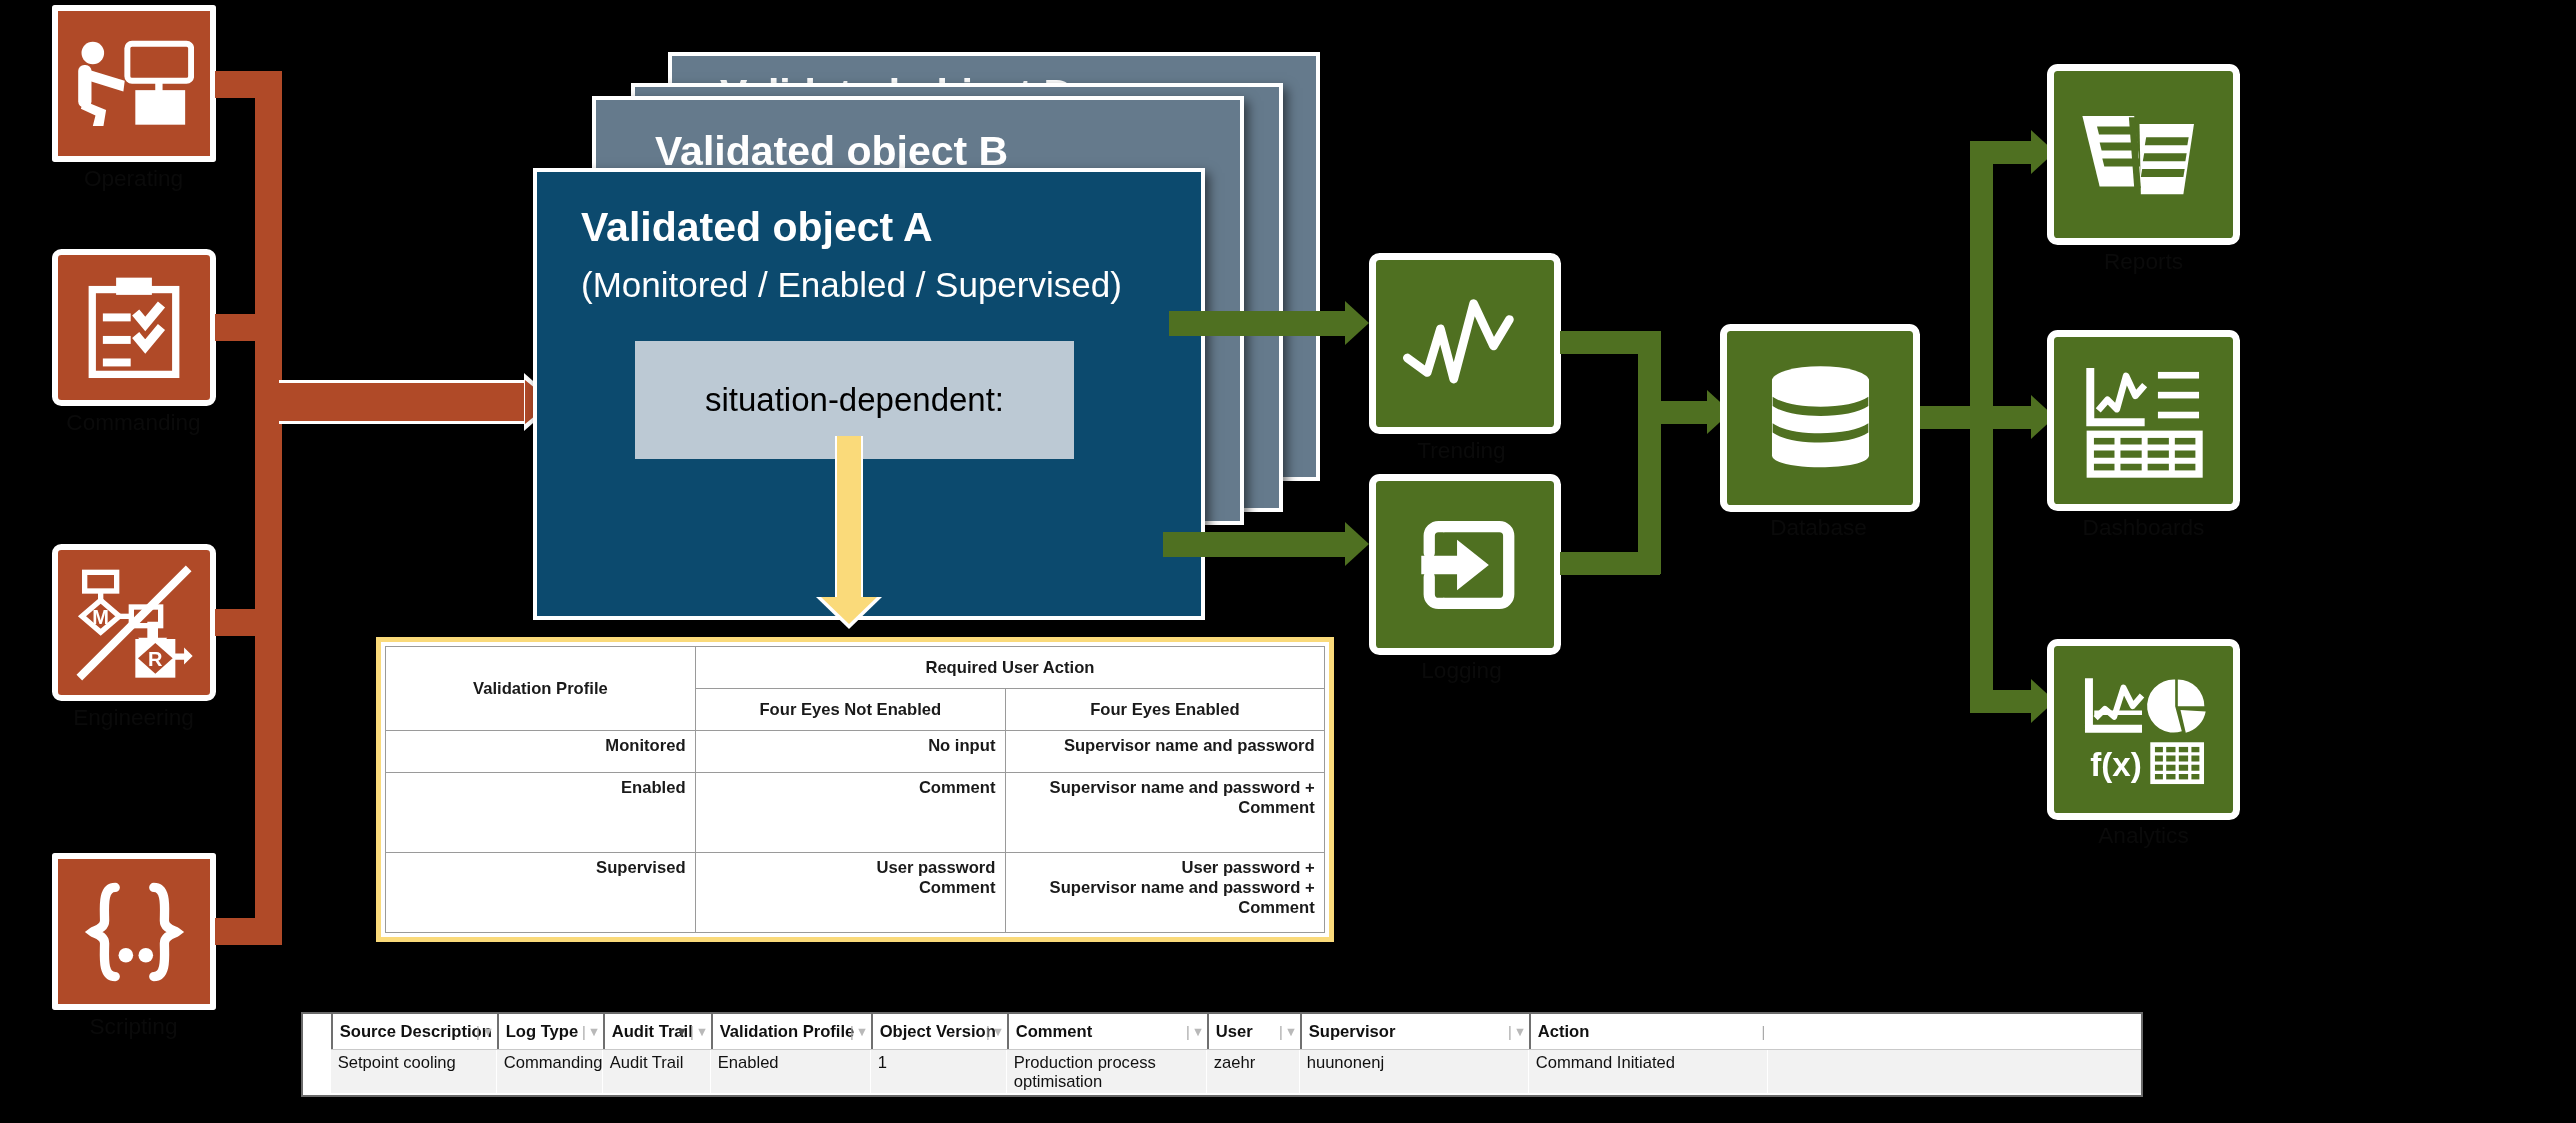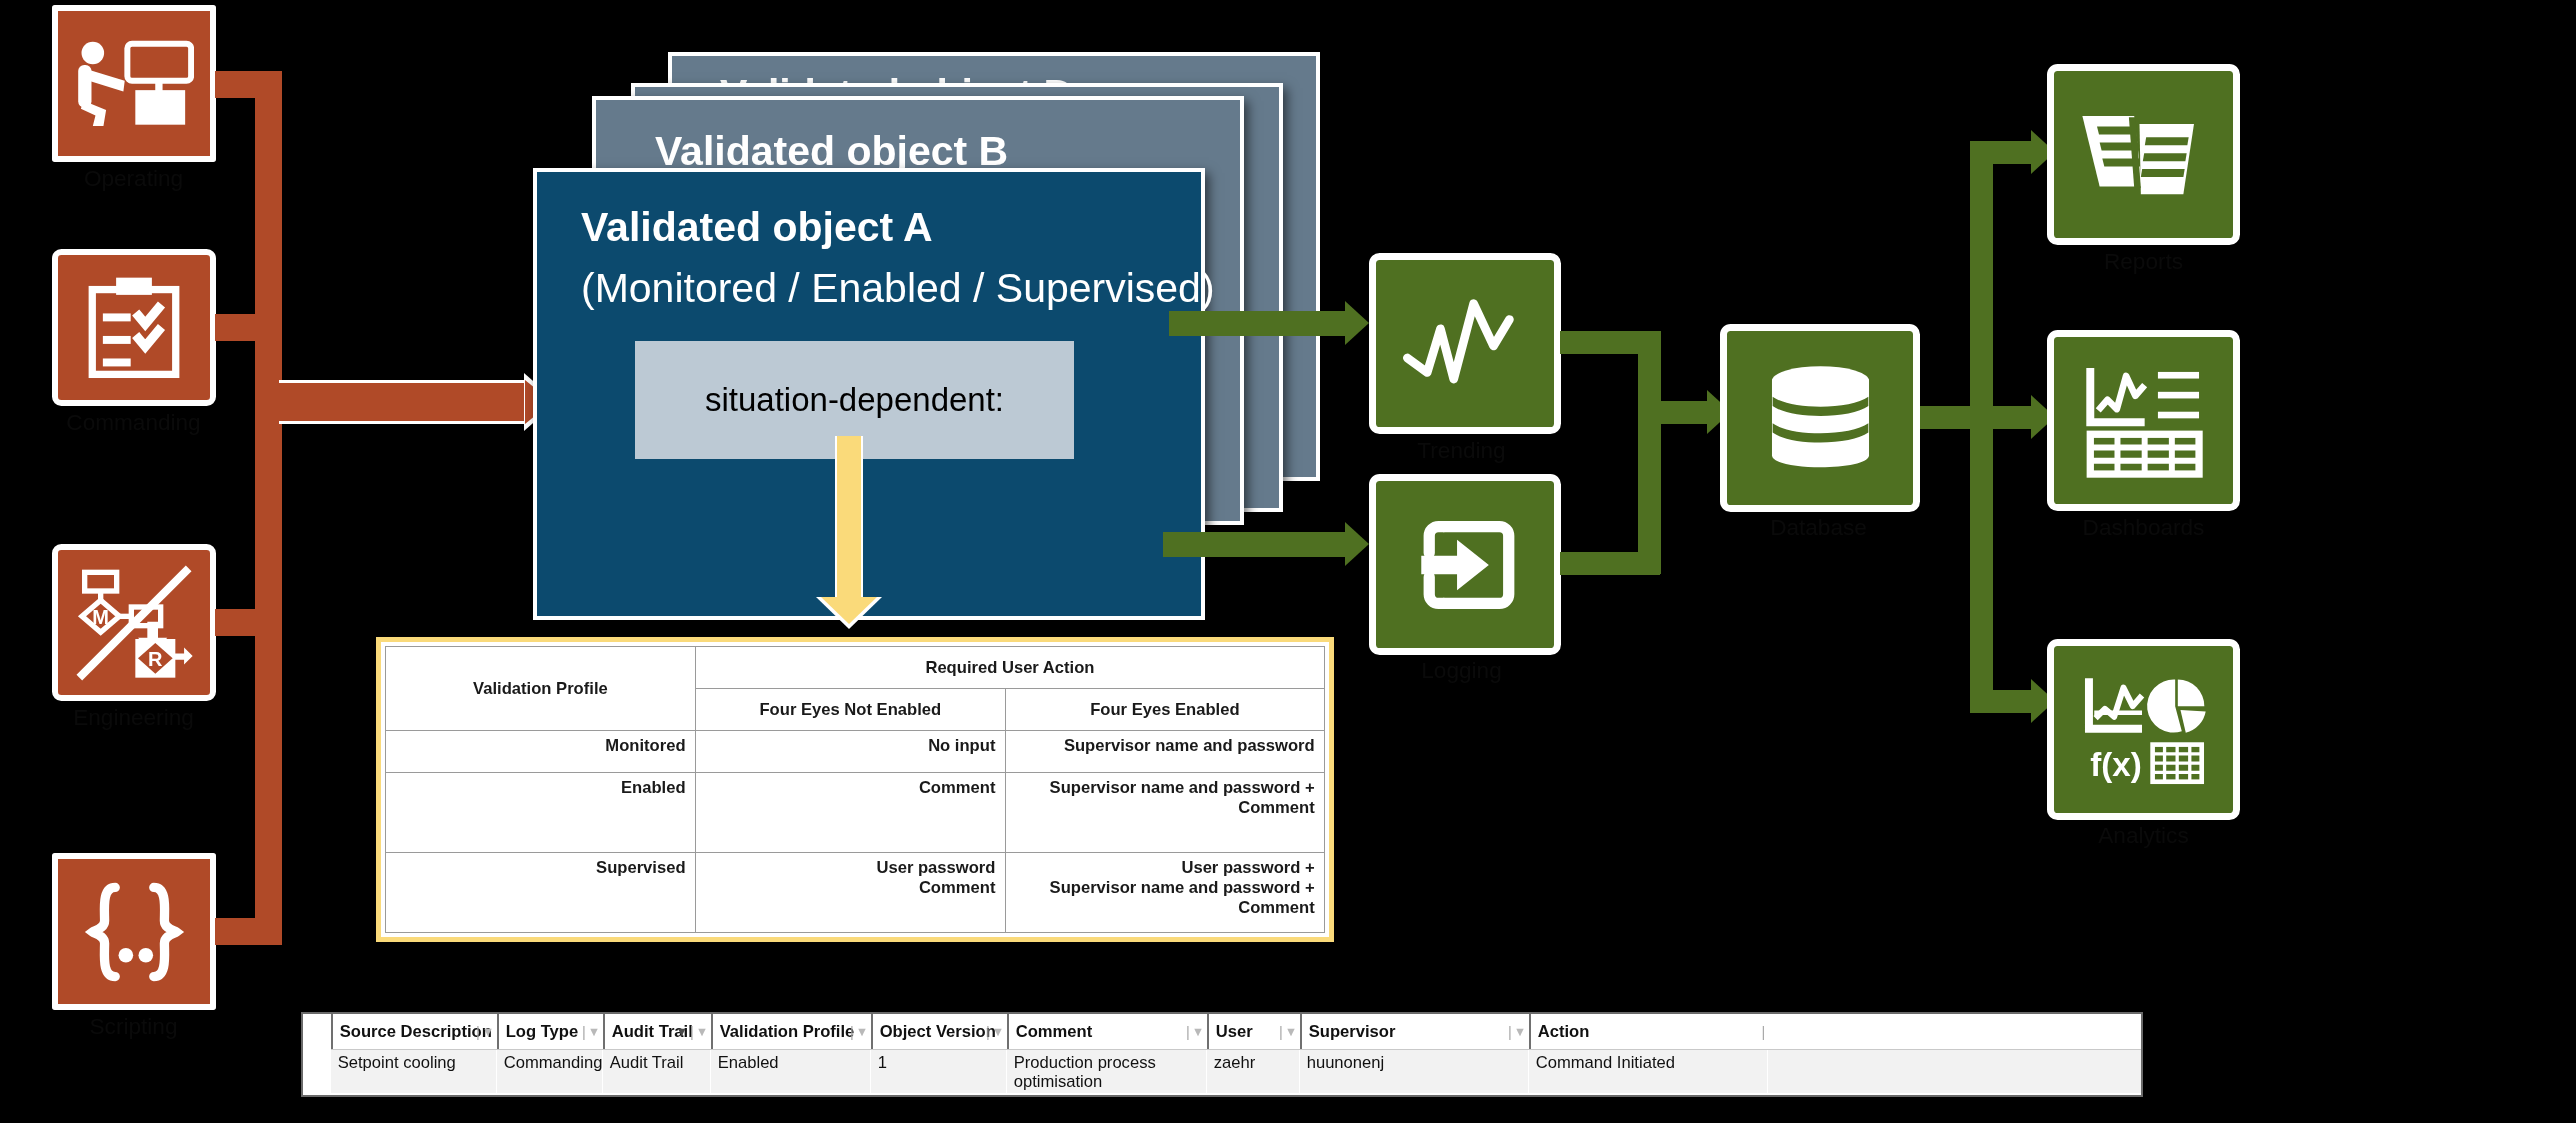--- a/index.html
+++ b/index.html
@@ -72,21 +72,21 @@
     background:#0c4a6e;
   }
   .vcard .vtitle {
     color:#ffffff;
     font-weight:bold;
     font-size:41px;
     white-space:nowrap;
   }
   .vcard .vsub {
     color:#ffffff;
-    font-size:41px;
+    font-size:35px;
     white-space:nowrap;
   }
   .sit-box {
     position:absolute;
     background:#bcc9d4;
     color:#000000;
     font-size:33px;
     display:flex; align-items:center; justify-content:center;
   }
 

